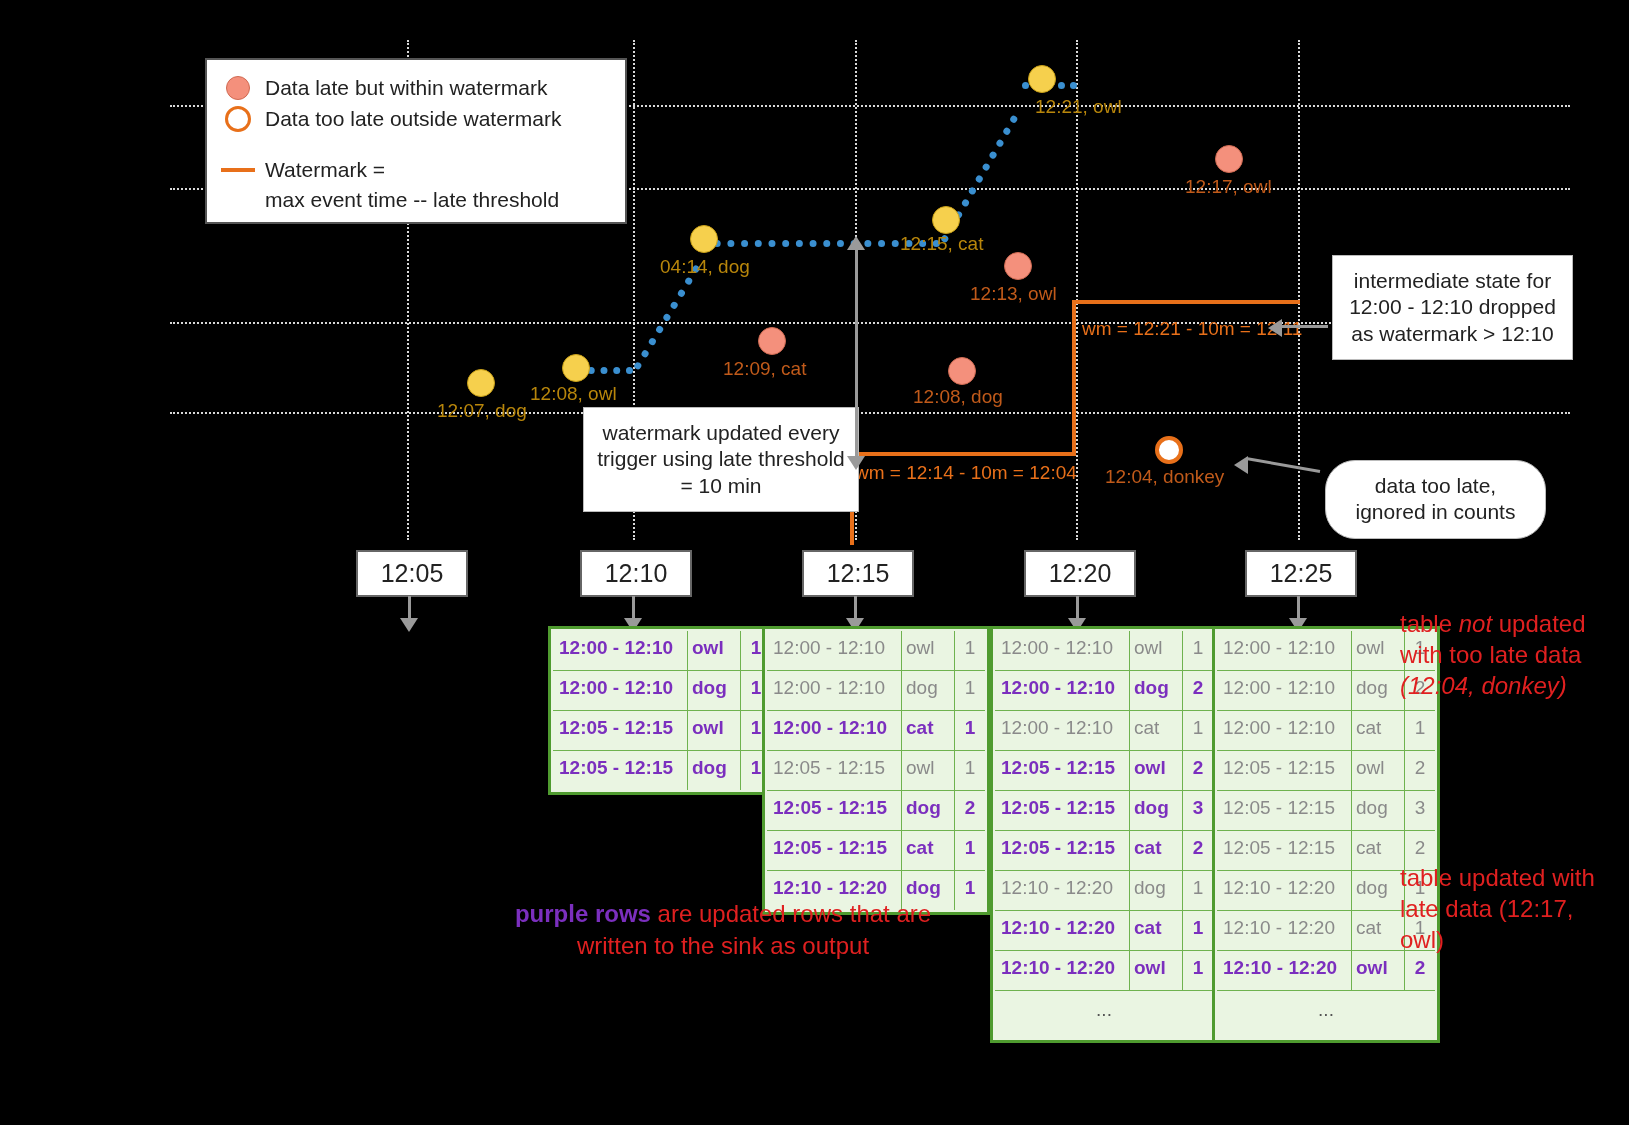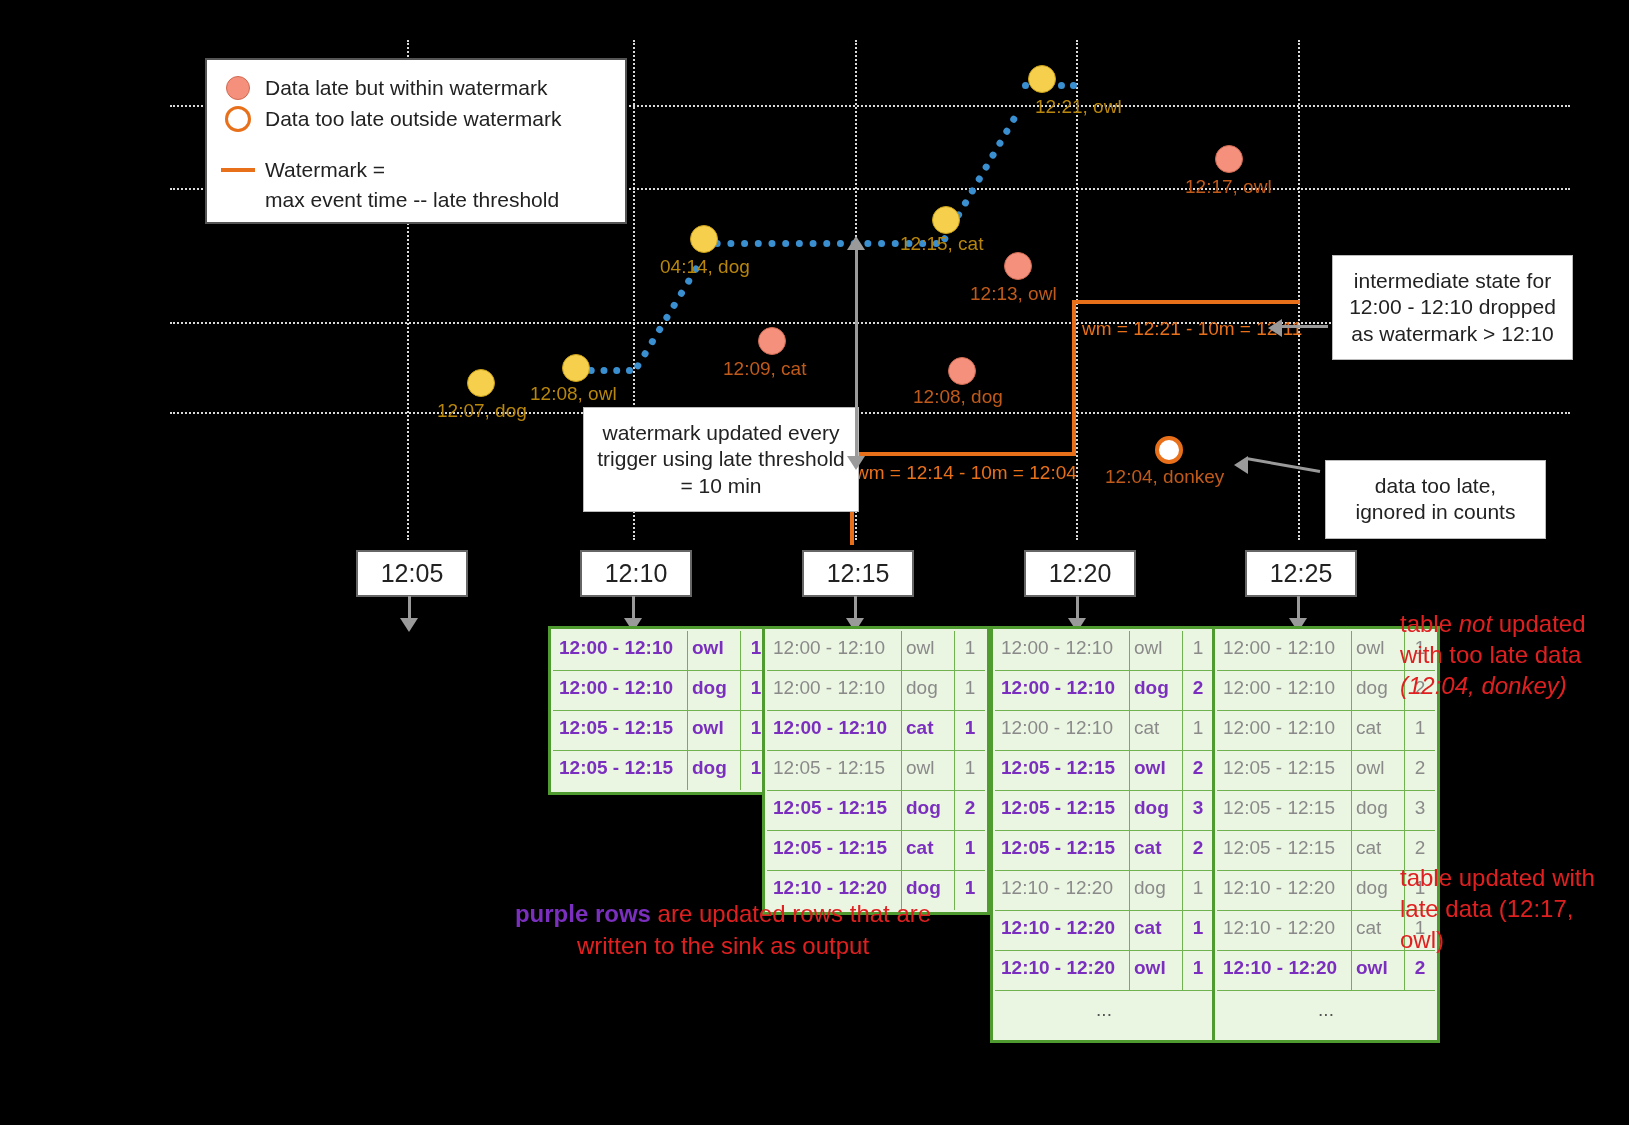--- a/index.html
+++ b/index.html
@@ -152,21 +152,21 @@
   <div class="callout" style="left:583px;top:407px;width:250px;">watermark updated every trigger using late threshold = 10 min</div>
 
   <div class="arrow-line" style="left:855px;top:245px;width:3px;height:215px;"></div>
   <div class="arrow-head ah-up" style="left:847px;top:236px;"></div>
   <div class="arrow-head ah-down" style="left:847px;top:456px;"></div>
 
   <div class="callout" style="left:1332px;top:255px;width:215px;">intermediate state for 12:00 - 12:10 dropped as watermark &gt; 12:10</div>
   <div class="arrow-line" style="left:1280px;top:325px;width:48px;height:3px;"></div>
   <div class="arrow-head ah-left" style="left:1268px;top:319px;"></div>
 
-  <div class="callout" style="left:1325px;top:460px;width:195px;">data too late, ignored in counts</div>
+  <div class="callout" style="left:1325px;top:460px;width:195px;border-radius:30px;">data too late, ignored in counts</div>
   <div class="arrow-line" style="left:1245px;top:470px;width:75px;height:3px;transform:rotate(10deg);transform-origin:100% 50%;"></div>
   <div class="arrow-head ah-left" style="left:1234px;top:456px;"></div>
 
   <div class="tbox" style="left:356px;top:550px;">12:05</div>
   <div class="arrow-line" style="left:408px;top:596px;width:3px;height:28px;"></div>
   <div class="arrow-head ah-down" style="left:400px;top:618px;"></div>
 
   <div class="tbox" style="left:580px;top:550px;">12:10</div>
   <div class="arrow-line" style="left:632px;top:596px;width:3px;height:28px;"></div>
   <div class="arrow-head ah-down" style="left:624px;top:618px;"></div>

